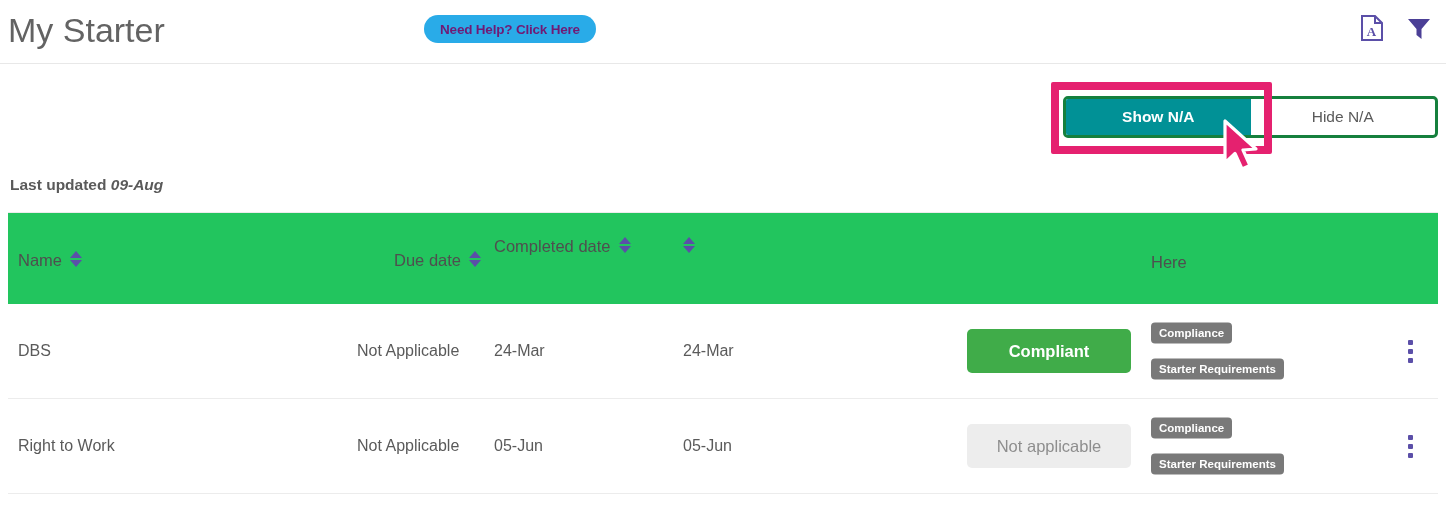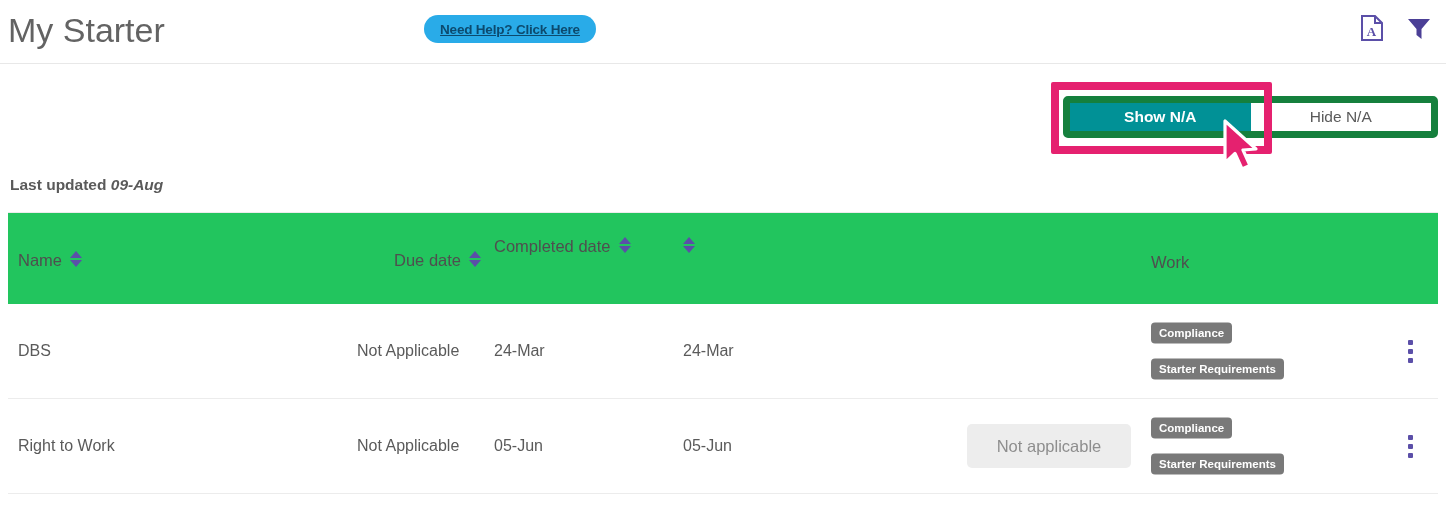--- a/index.html
+++ b/index.html
@@ -29,32 +29,31 @@
     line-height: 44px;
   }
   .help-btn {
     position: absolute;
     left: 424px;
     top: 15px;
     width: 172px;
     height: 28px;
     border-radius: 14px;
     background: #29abe8;
-    color: #0c4a6e;
+    color: #701a75;
     font-size: 13.5px;
     font-weight: bold;
     border: none;
     cursor: pointer;
     display: flex;
     align-items: center;
     justify-content: center;
     font-family: "Liberation Sans", sans-serif;
     padding: 0;
     letter-spacing: -0.2px;
-    text-decoration: underline;
   }
   .top-icons {
     position: absolute;
     right: 12px;
     top: 12px;
     display: flex;
     align-items: center;
     gap: 17px;
   }
   .icon-btn {
@@ -75,21 +74,21 @@
     background: #e8e8e8;
   }
 
   
   .toggle-group {
     position: absolute;
     left: 1063px;
     top: 96px;
     height: 42px;
     display: flex;
-    border: 7px solid #15803d;
+    border: 3px solid #15803d;
     border-radius: 5px;
     overflow: hidden;
     background: #fff;
     width: 375px;
   }
   .toggle-btn {
     flex: 1;
     display: flex;
     align-items: center;
     justify-content: center;
@@ -325,29 +324,30 @@
       <span class="sort-icon"></span>
     </div>
     <div class="th" style="left:486px; top:22px; width:160px;">
       <span>Completed date</span>
       <span class="sort-icon"></span>
     </div>
     <div class="th" style="left:675px; top:22px; width:265px;">
       <span class="sort-icon"></span>
     </div>
     <div class="th" style="left:1143px; top:38px; width:140px;">
-      <span>Work</span>
+      <span>Here</span>
     </div>
   </div>
 
   <div class="row">
     <div class="cell" style="left:10px;">DBS</div>
     <div class="cell" style="left:349px;">Not Applicable</div>
     <div class="cell" style="left:486px;">24-Mar</div>
     <div class="cell" style="left:675px;">24-Mar</div>
+    <button class="status-badge status-compliant">Compliant</button>
     <div class="tags">
       <span class="tag">Compliance</span>
       <span class="tag">Starter Requirements</span>
     </div>
     <div class="kebab">
       <span></span>
         <span></span>
         <span></span>
     </div>
   </div>

